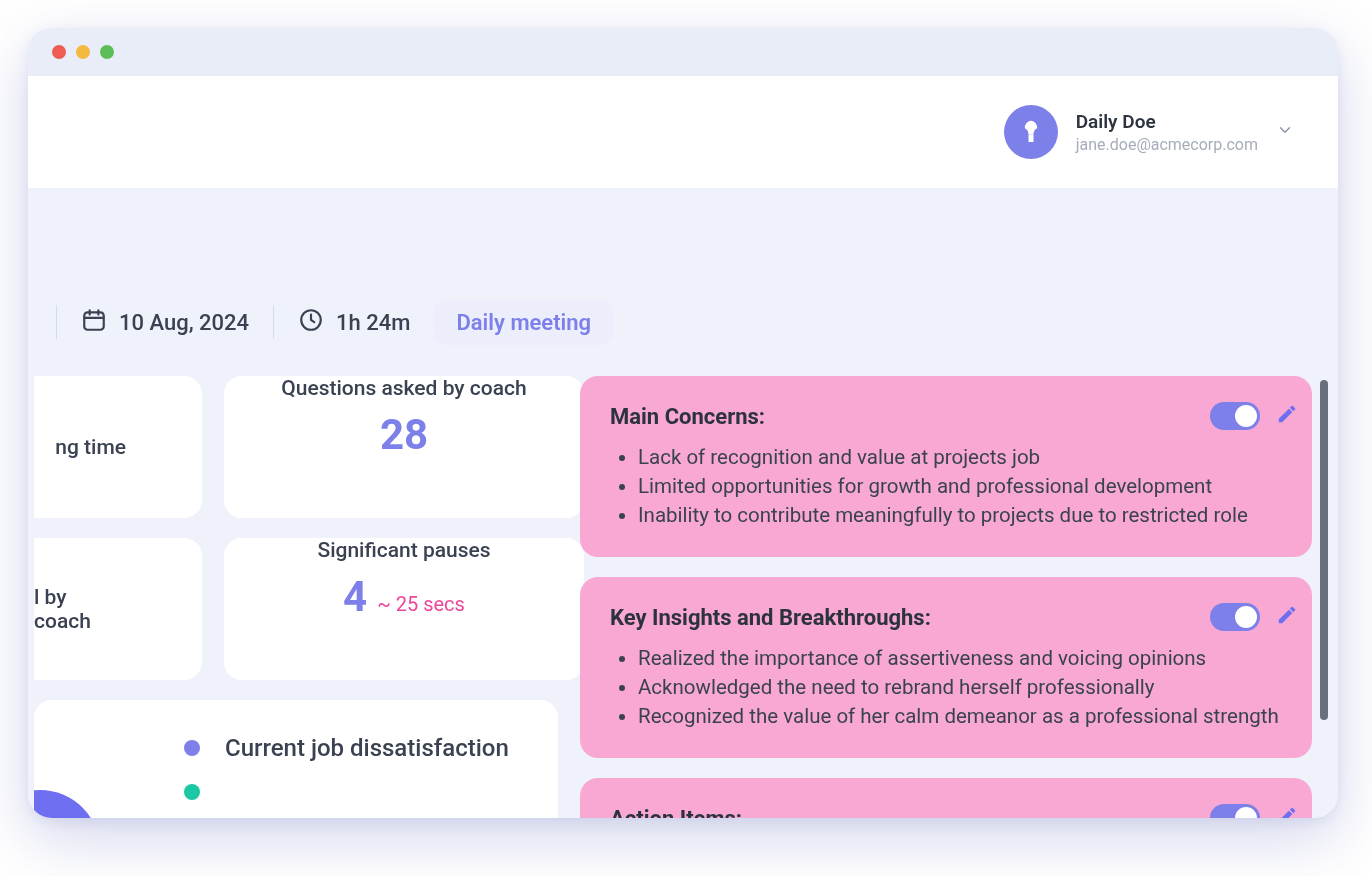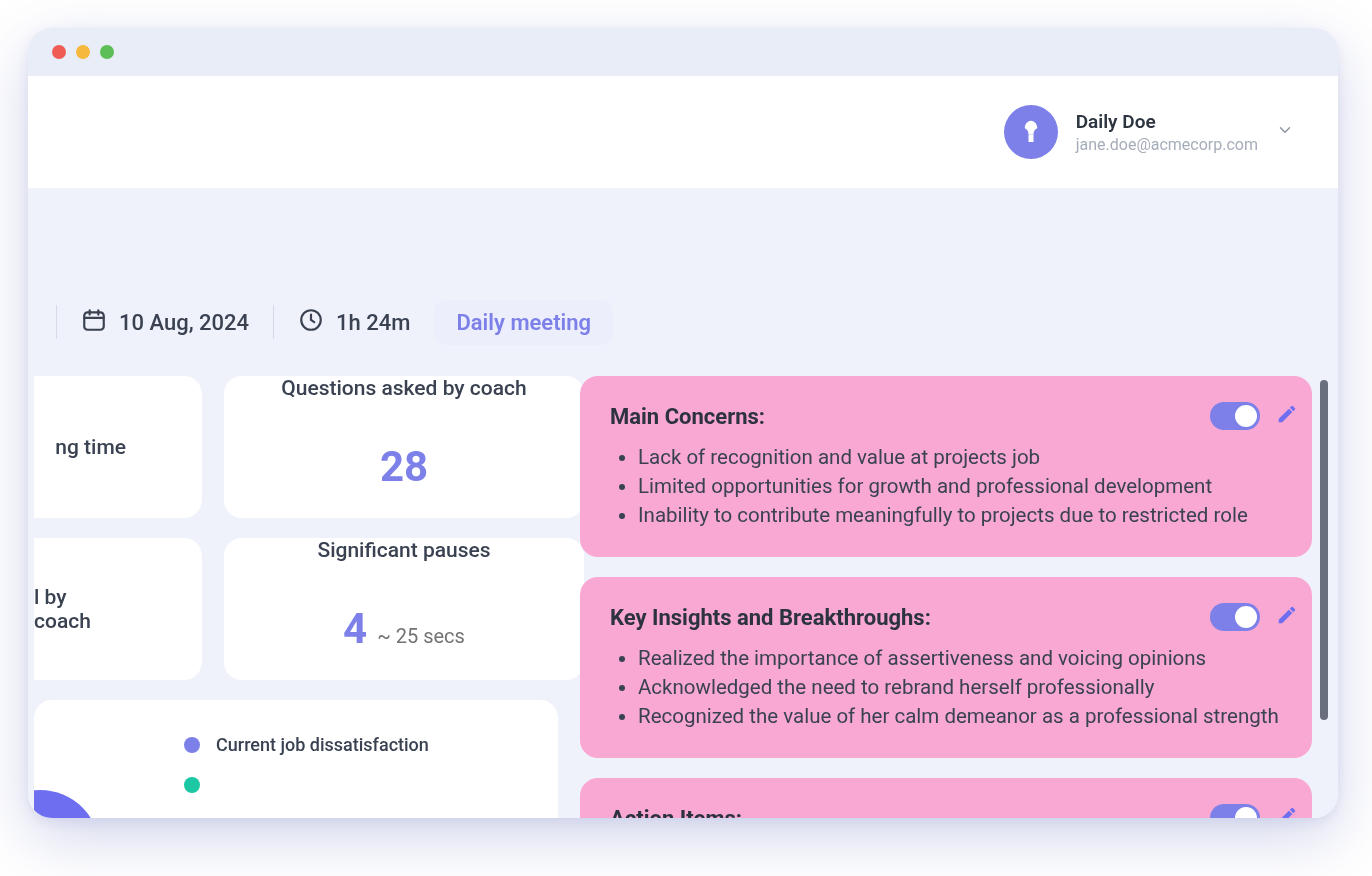--- a/index.html
+++ b/index.html
@@ -150,40 +150,40 @@
     border-bottom-left-radius:0;
     align-items:flex-start;
     padding-left: 0;
     padding-right: 20px;
     justify-content:center;
     text-align:left;
   }
   .stat-label { font-size:21px; color:#3a4252; font-weight:500; }
   .stat-card.partial .stat-label { align-self:flex-end; padding-right: 56px; }
   .stat-value-row { display:flex; align-items:baseline; gap:10px; }
-  .stat-value { font-size:42px; font-weight:700; color:#7c80e8;margin-top:32px; }
-  .stat-sub { font-size:20px; color:#737373; }
+  .stat-value { font-size:42px; font-weight:700; color:#7c80e8; }
+  .stat-sub { font-size:20px; color:#ec4899; }
 
   .stats2 { top: 350px; }
 
   
   .legend-card {
     position:absolute;
     top: 512px;
     left: 6px;
     background:#ffffff;
     border-radius:18px;
     width: 524px;
     height: 150px;
     padding: 34px 0 0 150px;
     overflow:hidden;
   }
   .legend-item {
-    display:flex; align-items:center; gap:16px;
-    font-size:18px; color:#3a4252; font-weight:500;
+    display:flex; align-items:center; gap:25px;
+    font-size:24px; color:#3a4252; font-weight:500;
     margin-bottom: 22px;
   }
   .legend-dot { width:16px; height:16px; border-radius:50%; }
   .legend-blob {
     position:absolute;
     left:-54px; bottom:-60px;
     width:120px; height:120px;
     background:#6d6ef0;
     border-radius:50%;
   }

